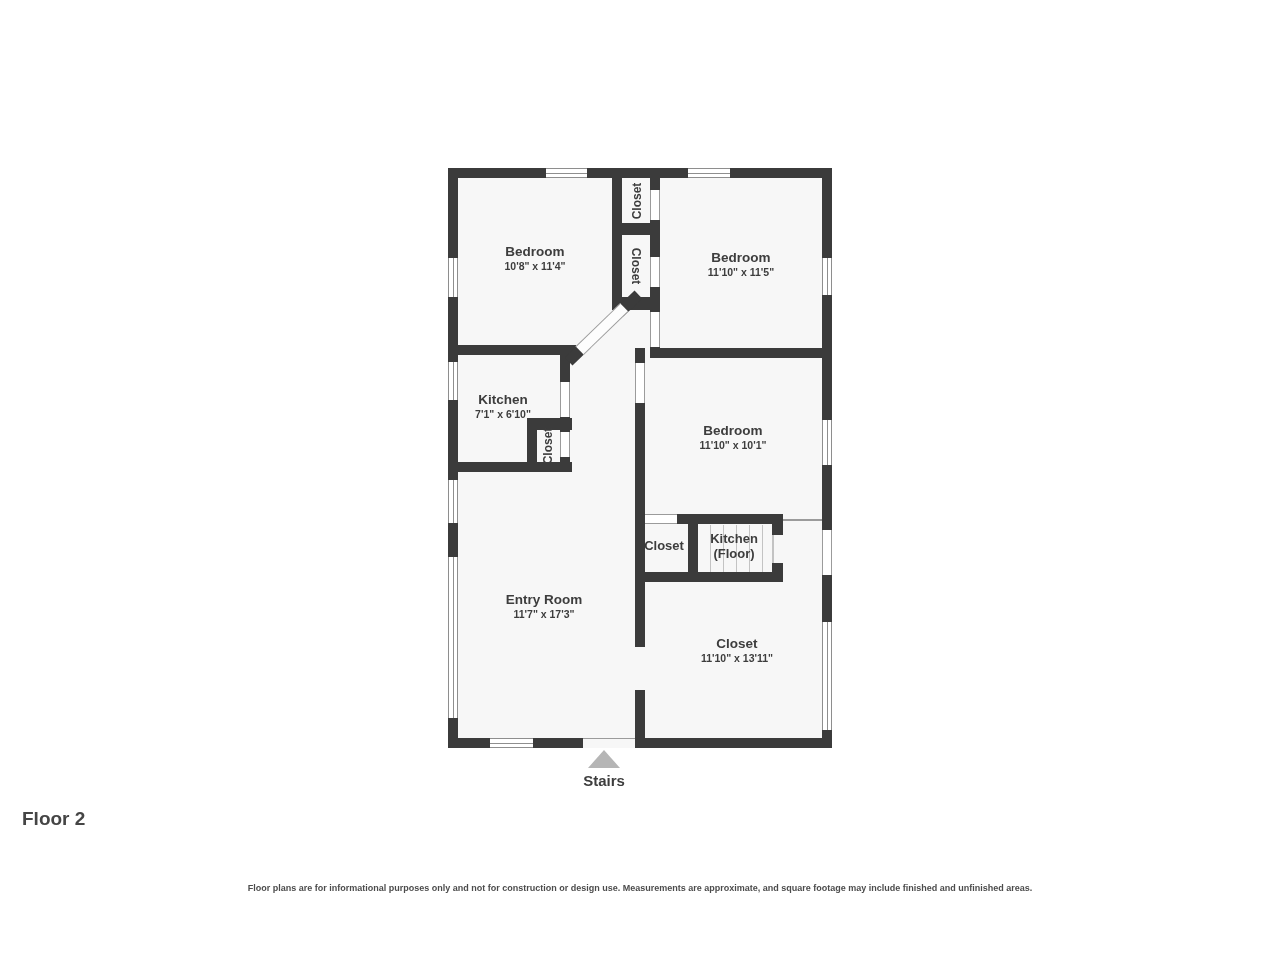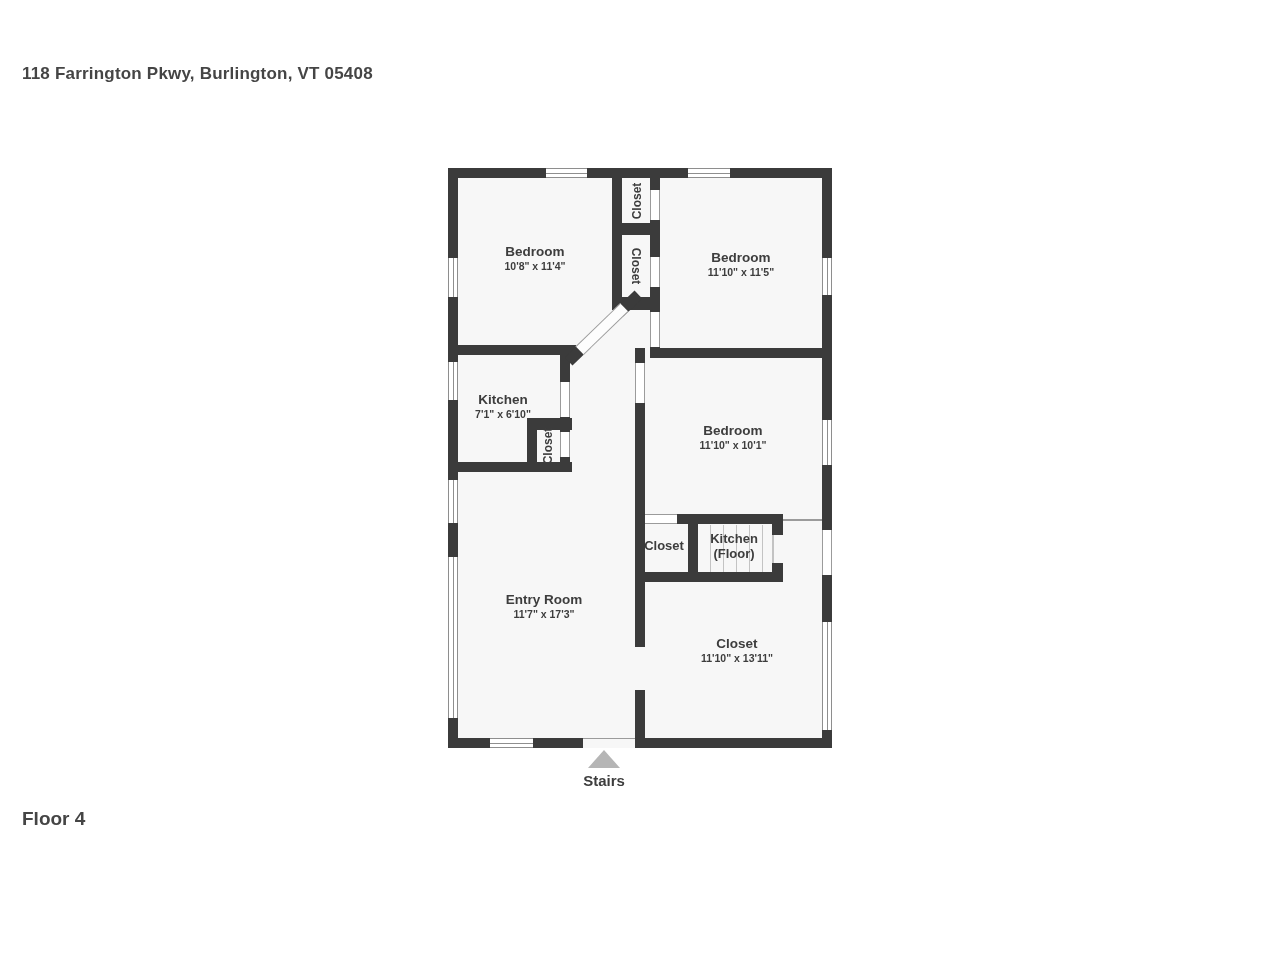--- a/index.html
+++ b/index.html
@@ -39,21 +39,20 @@
   .entry-arrow { position:absolute; left:588px; top:750px; width:0; height:0;
                  border-left:16px solid transparent; border-right:16px solid transparent;
                  border-bottom:18px solid #b5b5b5; }
   .entry-label { position:absolute; left:604px; top:772px; transform:translateX(-50%); font-size:15px; font-weight:bold; color:#3d3d3d; }
 </style>
 </head>
 <body>
 
 <div class="page">
 
-  <div class="title">118 Farrington Pkwy, Burlington, VT 05408</div>
 
   <div class="plan">
 
     <div class="wall" style="left:0;top:0;width:384px;height:10px"></div>
     <div class="wall" style="left:0;top:0;width:10px;height:580px"></div>
     <div class="wall" style="left:374px;top:0;width:10px;height:580px"></div>
     <div class="wall" style="left:0;top:570px;width:384px;height:10px"></div>
 
     <div class="wall" style="left:10px;top:177px;width:118px;height:10px"></div>
     <div class="wall" style="left:202px;top:180px;width:172px;height:10px"></div>
@@ -143,14 +142,15 @@
 
     <div class="stairs-label" style="left:286px;top:364px">
       <div>Kitchen</div>
       <div>(Floor)</div>
     </div>
   </div>
 
   <div class="entry-arrow"></div>
   <div class="entry-label">Stairs</div>
 
-  <div class="floor-label">Floor 4</div>
+  <div class="floor-label">Floor 2</div>
+  <div class="disclaimer">Floor plans are for informational purposes only and not for construction or design use. Measurements are approximate, and square footage may include finished and unfinished areas.</div>
 </div>
 
 </body></html>

